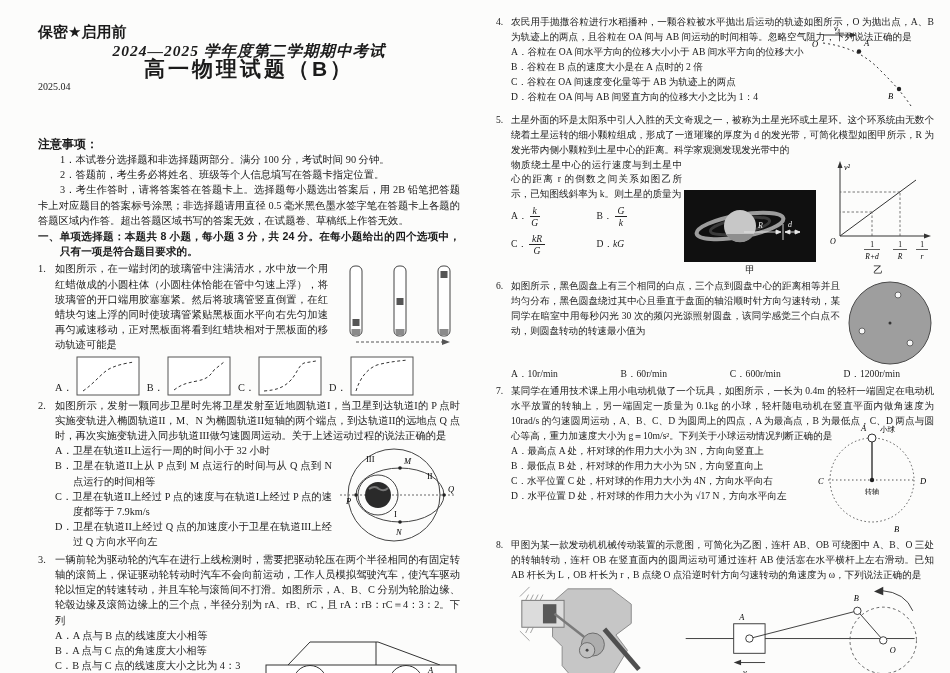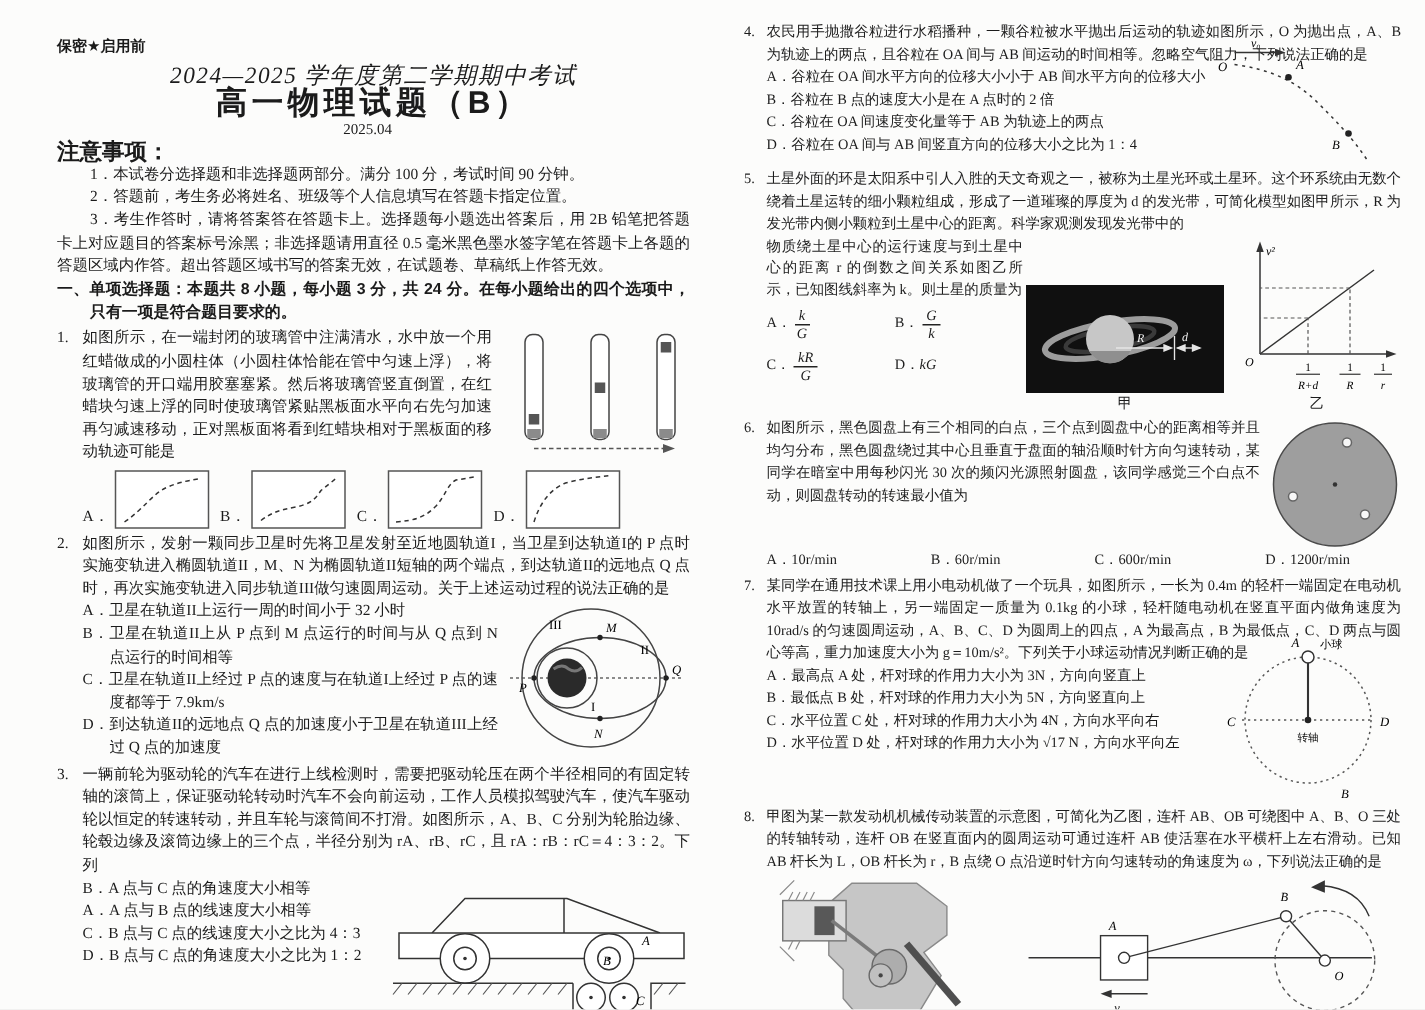--- a/index.html
+++ b/index.html
@@ -2,25 +2,25 @@
 <html><head>
 <meta charset="utf-8">
 <style>
   html,body{margin:0;padding:0;background:#e9e9e7;}
   .sheet{position:relative;width:950px;height:673px;background:#fcfcfb;overflow:hidden;
          font-family:"Liberation Serif","DejaVu Serif",serif;color:#1b1b1b;}
   .page{position:absolute;top:0;box-sizing:border-box;}
   .page1{left:20px;width:452px;height:673px;padding:24px 12px 0 18px;font-size:10.3px;line-height:15.2px;}
   .page2{left:488px;width:456px;height:673px;padding:13px 10px 0 8px;font-size:9.6px;line-height:14.9px;}
   .hei{font-family:"Liberation Sans","DejaVu Sans",sans-serif;font-weight:bold;}
-  .security{font-size:10px;}
-  .title1{text-align:center;font-size:15.5px;font-weight:normal;font-style:italic;letter-spacing:1px;margin-top:4px;}
+  .security{font-size:15px;}
+  .title1{text-align:center;font-size:15.5px;font-weight:bold;font-style:italic;letter-spacing:1px;margin-top:4px;}
   .title2{text-align:center;font-size:21px;letter-spacing:3px;margin-top:3px;font-family:"Liberation Sans","DejaVu Sans",sans-serif;font-weight:bold;}
-  .date{text-align:center;padding-right:8px;font-size:10px;margin-top:2px;}
-  .notice-head{font-size:15px;}
+  .date{text-align:left;padding-right:8px;font-size:10px;margin-top:2px;}
+  .notice-head{font-size:12px;margin-top:43px;}
   .notice-item{text-indent:22px;text-align:justify;}
   .section{font-size:10.6px;padding-left:22px;text-indent:-22px;text-align:justify;margin-top:1px;}
   .q{position:relative;padding-left:17px;margin-top:2px;}
   .page2 .q{padding-left:15px;}
   .qn{position:absolute;left:0;top:0;}
   .qt{text-align:justify;}
   .row{display:flex;align-items:flex-start;}
   .grow{flex:1 1 auto;min-width:0;}
   .fig{flex:0 0 auto;}
   .opt{padding-left:18px;text-indent:-18px;text-align:justify;}
@@ -103,21 +103,21 @@
     </div>
 
     <div class="q">
       <span class="qn">2.</span>
       <div class="qt">如图所示，发射一颗同步卫星时先将卫星发射至近地圆轨道I，当卫星到达轨道I的 P 点时实施变轨进入椭圆轨道II，M、N 为椭圆轨道II短轴的两个端点，到达轨道II的远地点 Q 点时，再次实施变轨进入同步轨道III做匀速圆周运动。关于上述运动过程的说法正确的是</div>
       <div class="row">
         <div class="grow">
           <div class="opt">A．卫星在轨道II上运行一周的时间小于 32 小时</div>
           <div class="opt">B．卫星在轨道II上从 P 点到 M 点运行的时间与从 Q 点到 N 点运行的时间相等</div>
           <div class="opt">C．卫星在轨道II上经过 P 点的速度与在轨道I上经过 P 点的速度都等于 7.9km/s</div>
-          <div class="opt">D．到达轨道II的远地点 Q 点的加速度小于卫星在轨道III上经过 Q 点的加速度</div>
+          <div class="opt">D．卫星在轨道II上经过 Q 点的加速度小于卫星在轨道III上经过 Q 方向水平向左</div>
         </div>
         <svg class="fig" width="126" height="104" viewBox="0 0 126 104" style="margin-left:2px;">
           <line x1="6" y1="52" x2="121" y2="52" stroke="#666" stroke-dasharray="2,2"></line>
           <circle cx="60" cy="52" r="46" fill="none" stroke="#444"></circle>
           <ellipse cx="66" cy="52" rx="44" ry="27" fill="none" stroke="#444"></ellipse>
           <circle cx="44" cy="52" r="20" fill="none" stroke="#444"></circle>
           <circle cx="44" cy="52" r="13" fill="#2a2a2a"></circle>
           <path d="M35,46 q6,-4 10,0 q5,3 9,-1" fill="none" stroke="#777" stroke-width="2"></path>
           <circle cx="22" cy="52" r="1.8" fill="#222"></circle>
           <circle cx="110" cy="52" r="1.8" fill="#222"></circle>
@@ -132,22 +132,22 @@
           <text x="62" y="92" font-size="8.5" class="it">N</text>
         </svg>
       </div>
     </div>
 
     <div class="q">
       <span class="qn">3.</span>
       <div class="qt">一辆前轮为驱动轮的汽车在进行上线检测时，需要把驱动轮压在两个半径相同的有固定转轴的滚筒上，保证驱动轮转动时汽车不会向前运动，工作人员模拟驾驶汽车，使汽车驱动轮以恒定的转速转动，并且车轮与滚筒间不打滑。如图所示，A、B、C 分别为轮胎边缘、轮毂边缘及滚筒边缘上的三个点，半径分别为 rA、rB、rC，且 rA：rB：rC＝4：3：2。下列</div>
       <div class="row">
         <div class="grow">
+          <div class="opt">A．A 点与 B 点的线速度大小相等</div>
           <div class="opt">B．A 点与 C 点的角速度大小相等</div>
-          <div class="opt">A．A 点与 B 点的线速度大小相等</div>
           <div class="opt">C．B 点与 C 点的线速度大小之比为 4：3</div>
           <div class="opt">D．B 点与 C 点的角速度大小之比为 1：2</div>
         </div>
         <svg class="fig" width="200" height="90" viewBox="0 0 200 90" style="margin-left:2px;margin-top:4px;">
           <polyline points="28,33 50,10 118,10 180,33" fill="none" stroke="#333"></polyline>
           <line x1="116" y1="10" x2="116" y2="33" stroke="#333"></line>
           <rect x="6" y="33" width="190" height="17" fill="#fff" stroke="#333"></rect>
           <circle cx="50" cy="50" r="16.5" fill="#fff" stroke="#333"></circle>
           <circle cx="50" cy="50" r="7.5" fill="#fff" stroke="#333"></circle>
           <circle cx="50" cy="50" r="1.2" fill="#333"></circle>

